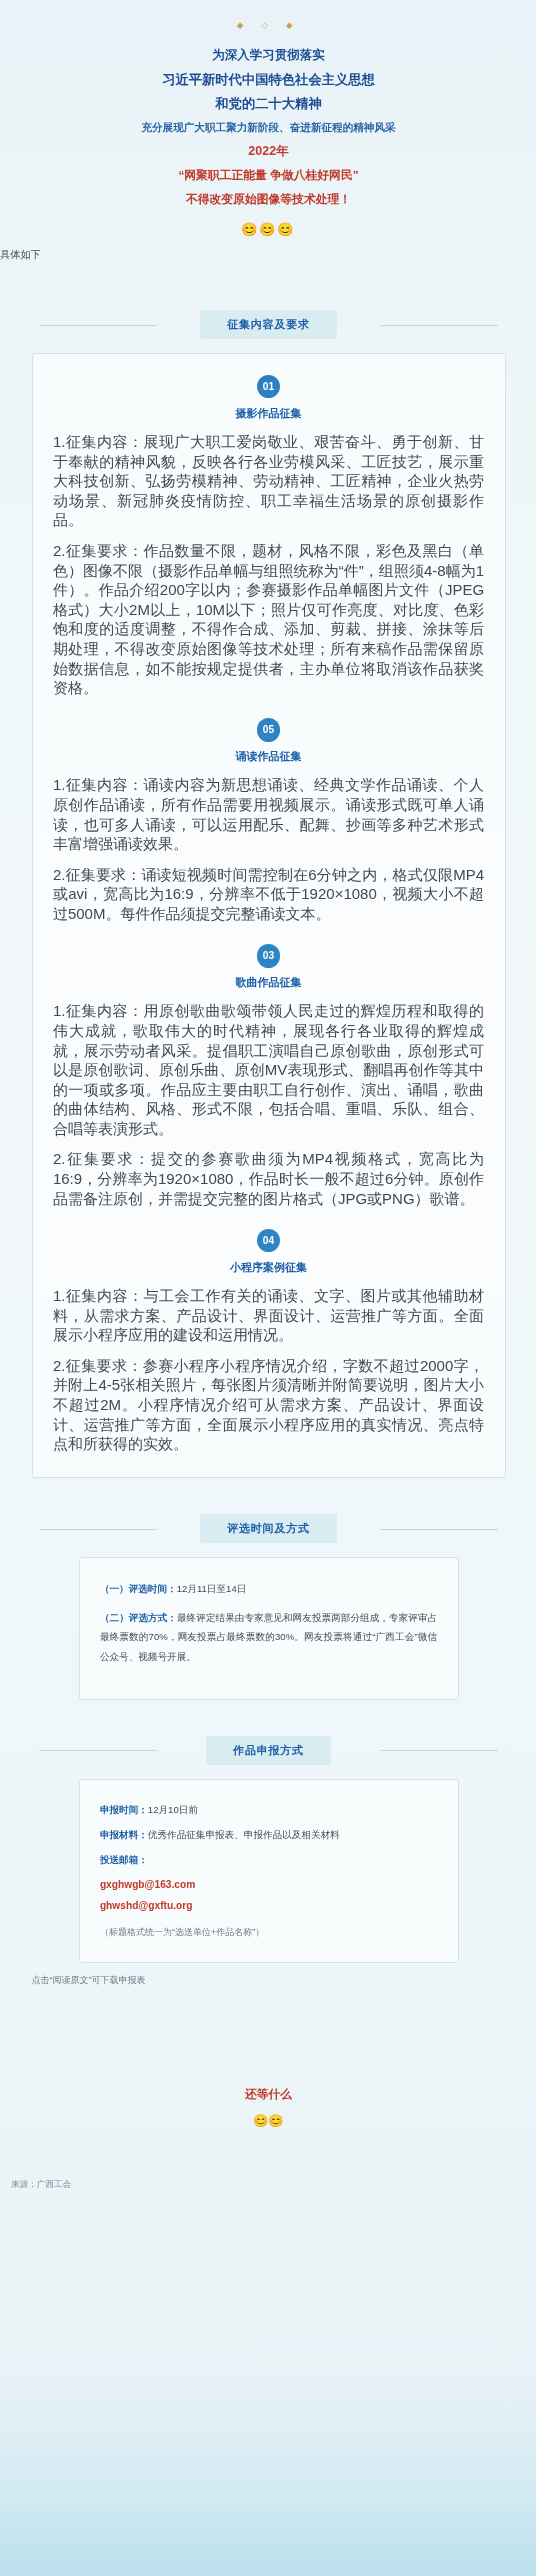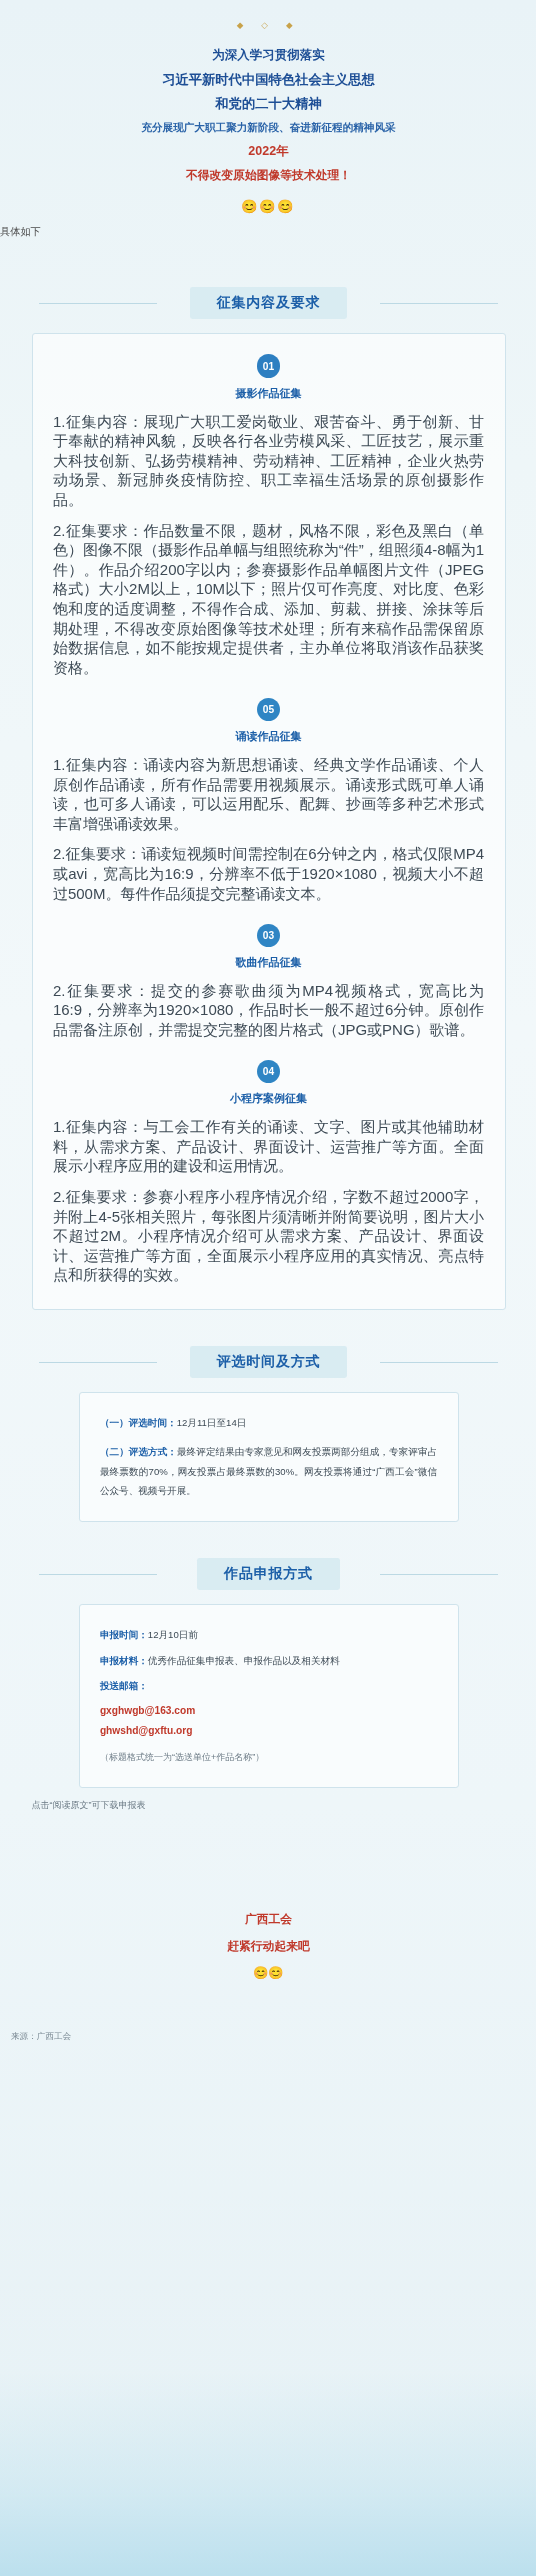--- a/index.html
+++ b/index.html
@@ -92,21 +92,21 @@
   .sec-title-wrap {
     margin: 36px auto 14px;
     width: 474px;
     text-align: center;
     position: relative;
   }
   .sec-title {
     display: inline-block;
     background: #d9ecf2;
     color: #1c5fa8;
-    font-size: 14px;
+    font-size: 11px;
     font-weight: bold;
     padding: 7px 27px;
     border-radius: 2.4px;
     letter-spacing: 0.8px;
   }
   .sec-rule {
     position: absolute;
     top: 50%;
     height: 0.8px;
     width: 118px;
@@ -253,20 +253,21 @@
   <div class="top-deco">
     <span class="dot">◆ ◇ ◆</span>
   </div>
 
   <div class="hero">
     <div class="l1">为深入学习贯彻落实</div>
     <div class="l2">习近平新时代中国特色社会主义思想</div>
     <div class="l3">和党的二十大精神</div>
     <div class="l4">充分展现广大职工聚力新阶段、奋进新征程的精神风采</div>
     <div class="year">2022年</div>
+    <div class="l5">“网聚职工正能量 争做八桂好网民”</div>
     <div class="l6">不得改变原始图像等技术处理！</div>
   </div>
   <div class="emoji-row">😊😊😊</div>
   <div class="sub">具体如下</div>
 
   <div class="sec-title-wrap">
     <span class="sec-rule left"></span>
     <span class="sec-title">征集内容及要求</span>
     <span class="sec-rule right"></span>
   </div>
@@ -289,20 +290,21 @@
       </div>
       <div class="para">1.征集内容：诵读内容为新思想诵读、经典文学作品诵读、个人原创作品诵读，所有作品需要用视频展示。诵读形式既可单人诵读，也可多人诵读，可以运用配乐、配舞、抄画等多种艺术形式丰富增强诵读效果。</div>
       <div class="para">2.征集要求：诵读短视频时间需控制在6分钟之内，格式仅限MP4或avi，宽高比为16:9，分辨率不低于1920×1080，视频大小不超过500M。每件作品须提交完整诵读文本。</div>
     </div>
 
     <div class="block">
       <div class="block-head">
         <div class="badge b3">03</div>
         <div class="block-title">歌曲作品征集</div>
       </div>
+      <div class="para">1.征集内容：用原创歌曲歌颂带领人民走过的辉煌历程和取得的伟大成就，歌取伟大的时代精神，展现各行各业取得的辉煌成就，展示劳动者风采。提倡职工演唱自己原创歌曲，原创形式可以是原创歌词、原创乐曲、原创MV表现形式、翻唱再创作等其中的一项或多项。作品应主要由职工自行创作、演出、诵唱，歌曲的曲体结构、风格、形式不限，包括合唱、重唱、乐队、组合、合唱等表演形式。</div>
       <div class="para">2.征集要求：提交的参赛歌曲须为MP4视频格式，宽高比为16:9，分辨率为1920×1080，作品时长一般不超过6分钟。原创作品需备注原创，并需提交完整的图片格式（JPG或PNG）歌谱。</div>
     </div>
 
     <div class="block" style="margin-bottom:0">
       <div class="block-head">
         <div class="badge b4">04</div>
         <div class="block-title">小程序案例征集</div>
       </div>
       <div class="para">1.征集内容：与工会工作有关的诵读、文字、图片或其他辅助材料，从需求方案、产品设计、界面设计、运营推广等方面。全面展示小程序应用的建设和运用情况。</div>
       <div class="para" style="margin-bottom:0">2.征集要求：参赛小程序小程序情况介绍，字数不超过2000字，并附上4-5张相关照片，每张图片须清晰并附简要说明，图片大小不超过2M。小程序情况介绍可从需求方案、产品设计、界面设计、运营推广等方面，全面展示小程序应用的真实情况、亮点特点和所获得的实效。</div>
@@ -313,21 +315,21 @@
   <div class="sec-title-wrap">
     <span class="sec-rule left"></span>
     <span class="sec-title">评选时间及方式</span>
     <span class="sec-rule right"></span>
   </div>
 
   <div class="card-soft">
     <div class="eval-line">
       <span class="lead">（一）评选时间：</span><span>12月11日至14日</span>
     </div>
-    <div class="eval-line" style="margin-bottom:0">
+    <div class="eval-line" style="margin-bottom:12px">
       <span class="lead">（二）评选方式：</span><span>最终评定结果由专家意见和网友投票两部分组成，专家评审占最终票数的70%，网友投票占最终票数的30%。网友投票将通过“广西工会”微信公众号、视频号开展。</span>
     </div>
   </div>
 
   <div class="sec-title-wrap">
     <span class="sec-rule left"></span>
     <span class="sec-title">作品申报方式</span>
     <span class="sec-rule right"></span>
   </div>
 
@@ -342,22 +344,21 @@
       <span class="lead">投送邮箱：</span>
     </div>
     <div class="mail">gxghwgb@163.com</div>
     <div class="mail">ghwshd@gxftu.org</div>
     <div class="note">（标题格式统一为“选送单位+作品名称”）</div>
   </div>
 
   <div class="hint">点击“阅读原文”可下载申报表</div>
 
   <div class="cta">
-    <div class="c1">广西工会</div>
-    <div class="c2">赶紧行动起来吧</div>
+    <div class="c1">还等什么</div>
     <div class="c-emoji">😊😊</div>
   </div>
 
   <div class="source">来源：广西工会</div>
 
   <div class="wave-bottom"></div>
 </div>
 
 
 </body></html>

